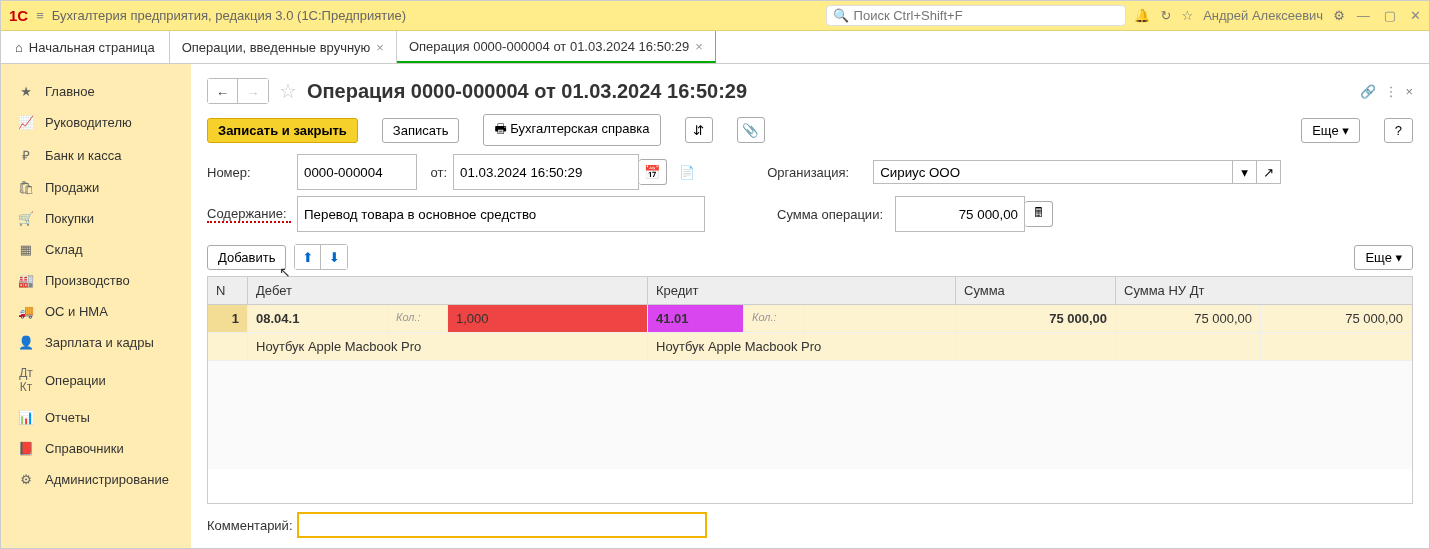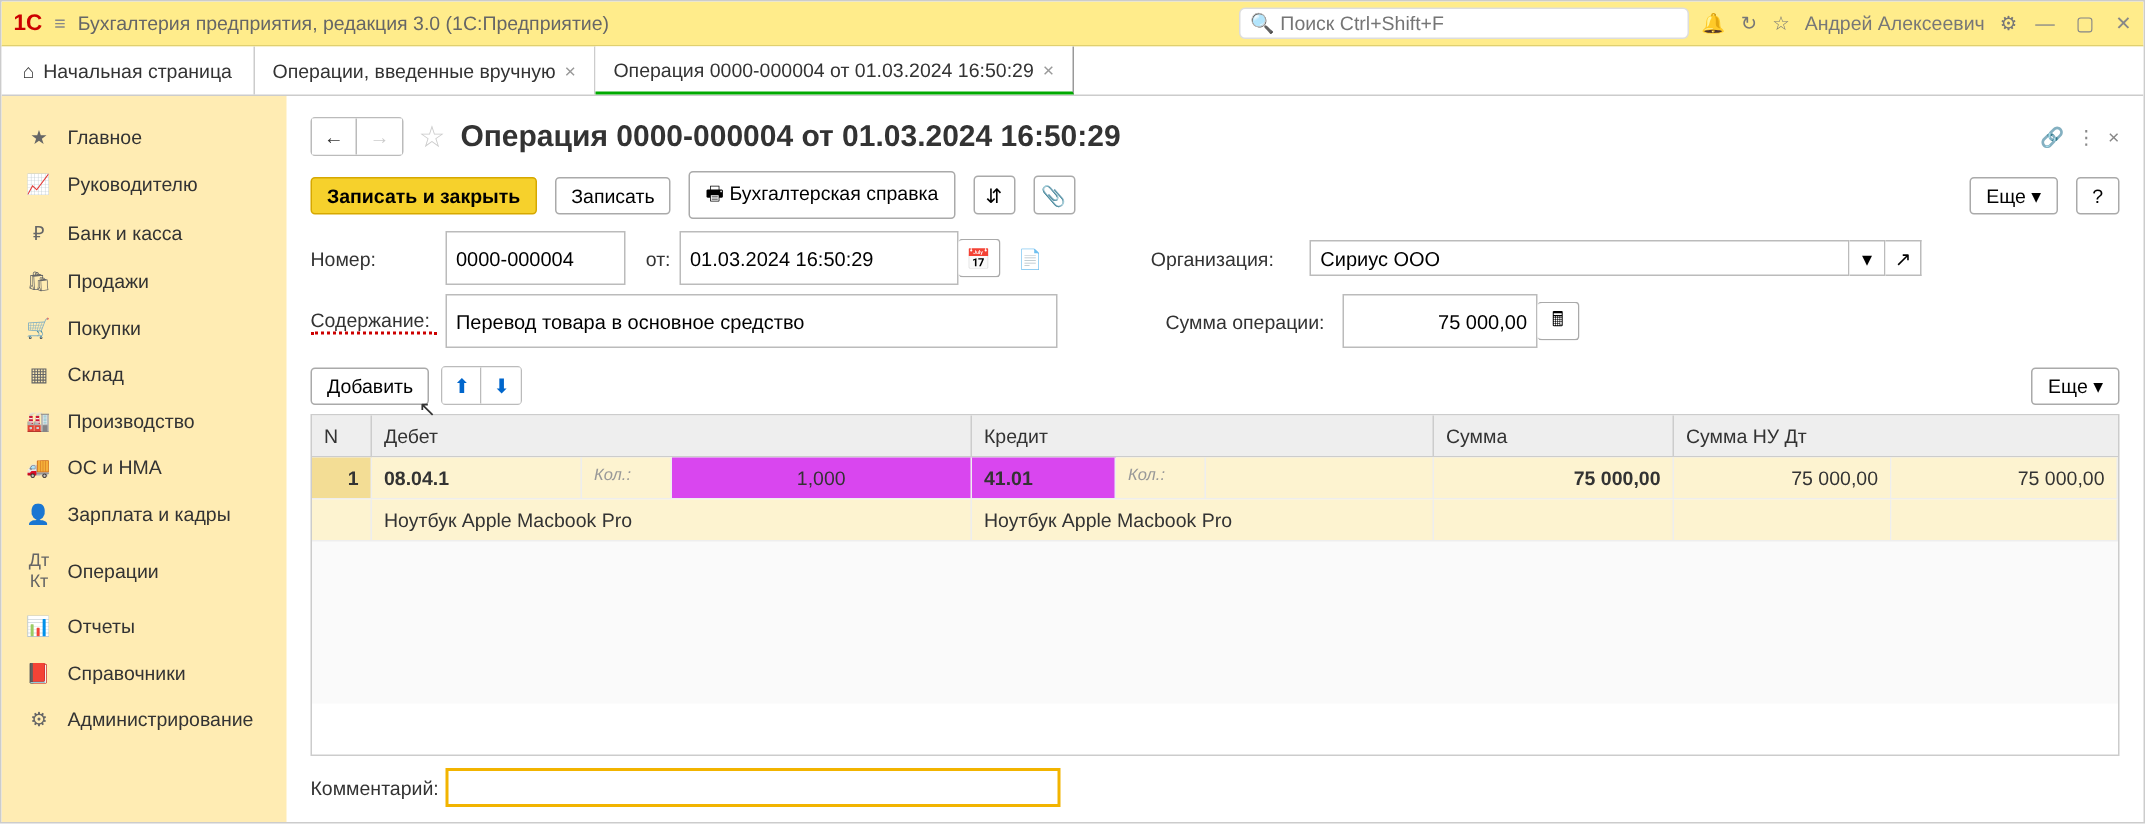--- a/index.html
+++ b/index.html
@@ -28,21 +28,21 @@
 
 .content { flex: 1; padding: 6px 16px 10px 16px; display: flex; flex-direction: column; }
 .doc-head { display: flex; align-items: center; gap: 10px; padding: 8px 0 10px 0; }
 .nav-btns { display: flex; border: 1px solid #bbb; border-radius: 3px; }
 .nav-btns button { width: 30px; height: 24px; border: none; background: #fff; cursor: pointer; color: #555; }
 .nav-btns button:first-child { border-right: 1px solid #bbb; color: #333; }
 .star { font-size: 20px; color: #ccc; cursor: pointer; }
 .doc-title { font-size: 20px; font-weight: bold; color: #333; }
 .doc-head-right { margin-left: auto; display: flex; gap: 8px; align-items: center; }
 
-.toolbar { display: flex; align-items: center; gap: 12px; margin-bottom: 8px; }
+.toolbar { display: flex; align-items: center; gap: 24px; margin-bottom: 8px; }
 .btn { border: 1px solid #aaa; background: #fff; padding: 4px 10px; border-radius: 3px; cursor: pointer; font-size: 13px; }
 .btn-primary { background: #f6d12c; border-color: #d6a800; font-weight: bold; }
 .btn-icon { border: 1px solid #aaa; background: #fff; width: 28px; height: 26px; border-radius: 3px; cursor: pointer; display: inline-flex; align-items: center; justify-content: center; }
 
 .form-row { display: flex; align-items: center; gap: 6px; margin-bottom: 6px; }
 .lbl { width: 84px; }
 .inp { border: 1px solid #bbb; padding: 17px 6px; height: 24px; }
 .inp-num { text-align: right; }
 .underline-red { border-bottom: 2px dotted #c00; }
 .org-wrap { display: flex; }
@@ -64,21 +64,21 @@
 .gh-credit { width: 308px; }
 .gh-sum { width: 160px; text-align: left; }
 .gh-nu-dt { width: 145px; text-align: left; }
 .gh-nu-kt { flex: 1; text-align: left; }
 
 .grid-row { display: flex; border-bottom: 1px solid #eee; }
 .gc { padding: 6px 8px; border-right: 1px solid #eee; }
 .gc-n { width: 40px; text-align: right; background: #f3dd95; font-weight: bold; }
 .gc-acc { width: 140px; background: #fdf3d0; font-weight: bold; }
 .gc-qty-lbl { width: 60px; background: #fdf3d0; font-style: italic; color: #999; font-size: 11px; }
-.gc-qty { width: 200px; background: #d946ef; text-align: center; }
+.gc-qty { width: 200px; background: #ef4444; text-align: left; }
 .gc-cacc { width: 96px; background: #d946ef; font-weight: bold; }
 .gc-cqty-lbl { width: 60px; background: #fdf3d0; font-style: italic; color: #999; font-size: 11px; }
 .gc-cqty { width: 152px; background: #fdf3d0; }
 .gc-sum { width: 160px; background: #fdf3d0; text-align: right; font-weight: bold; }
 .gc-nu-dt { width: 145px; background: #fdf3d0; text-align: right; }
 .gc-nu-kt { flex: 1; background: #fdf3d0; text-align: right; }
 .grid-row.r2 .gc { background: #fdf3d0; font-weight: normal; }
 .grid-body { height: 164px; background: #fafafa; }
 
 .comment-row { display: flex; align-items: center; gap: 6px; margin-top: 8px; }

